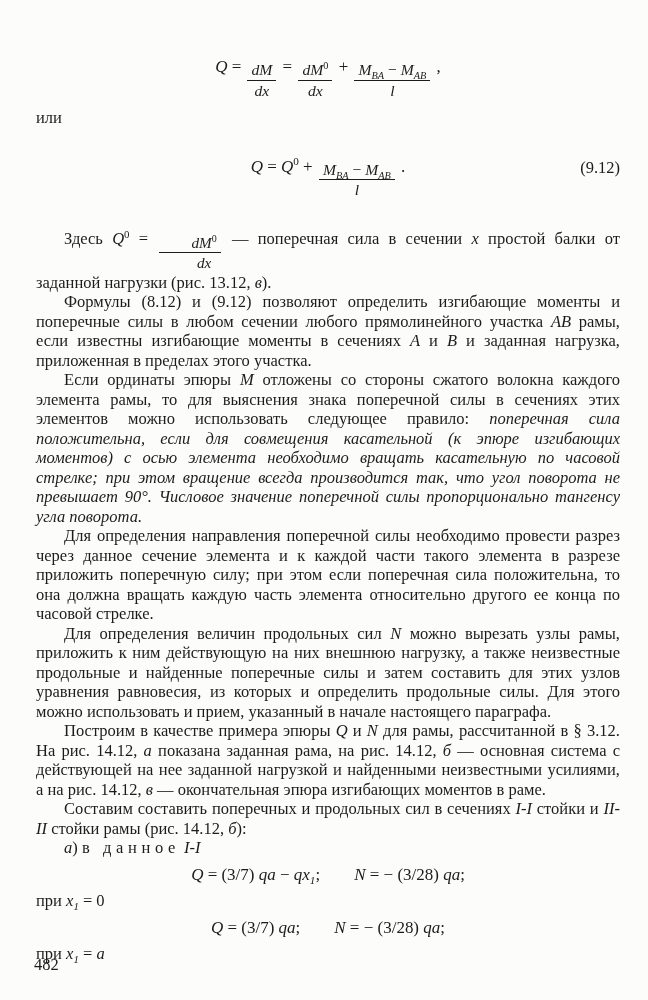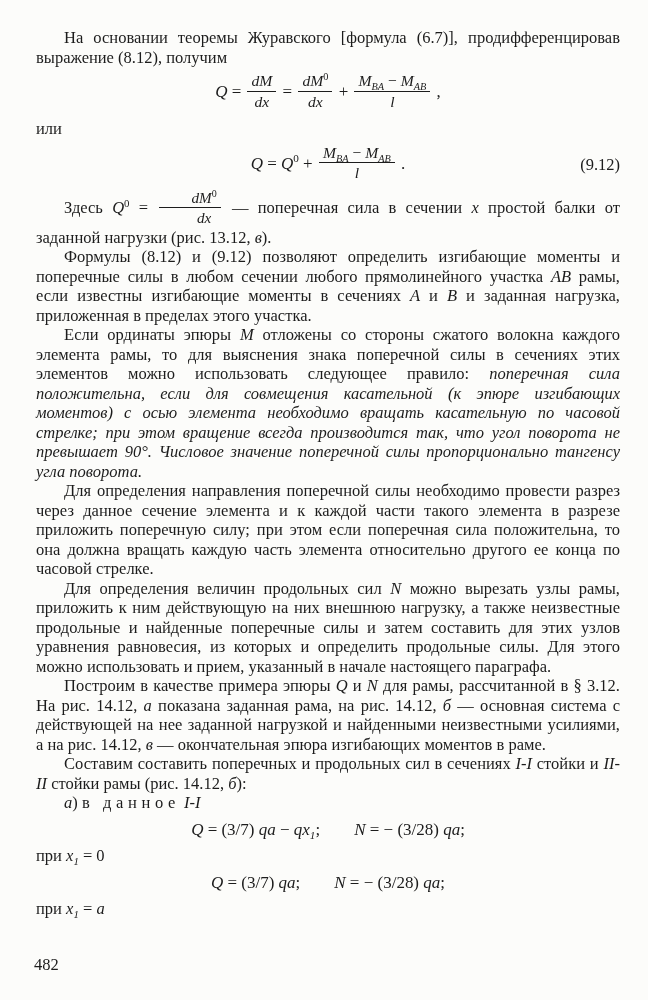--- a/index.html
+++ b/index.html
@@ -34,21 +34,21 @@
   sup { font-style: normal; }
   .frac {
     display: inline-block;
     vertical-align: middle;
     text-align: center;
     line-height: 1.12;
     font-size: 0.92em;
     margin: 0 2px;
     transform: translateY(-2px);
   }
-  .frac .num { display: block; border-bottom: 1px solid #1c1c1c; padding: 0 4px 1px; }
+  .frac .num { display: block; border-bottom: 1px solid #1c1c1c; padding: 0 4px 1px; margin-top: 28px; }
   .frac .den { display: block; padding-top: 1px; }
   .eqnum {
     position: absolute;
     right: 0;
     top: 50%;
     transform: translateY(-50%);
     font-style: normal;
     font-size: 0.97em;
   }
   .pageno {
@@ -56,21 +56,20 @@
     left: 34px;
     bottom: 26px;
     font-size: 16.5px;
   }
 </style>
 </head>
 <body>
 
 <div class="page">
   <div class="doc">
-      <div class="paragraph indent"><span>На основании теоремы Журавского [формула (6.7)], продифференцировав выражение (8.12), получим</span></div>
       <div class="formula"><span class="var">Q</span><span> = </span><span class="frac"><span class="num"><span class="var">dM</span></span><span class="den"><span class="var">dx</span></span></span><span> = </span><span class="frac"><span class="num"><span class="var">dM</span><sup>0</sup></span><span class="den"><span class="var">dx</span></span></span><span> + </span><span class="frac"><span class="num"><span class="var">M</span><sub>BA</sub><span> − </span><span class="var">M</span><sub>AB</sub></span><span class="den"><span class="var">l</span></span></span><span> ,</span></div>
       <div class="line"><span>или</span></div>
       <div class="formula"><span class="var">Q</span><span> = </span><span class="var">Q</span><sup>0</sup><span> + </span><span class="frac"><span class="num"><span class="var">M</span><sub>BA</sub><span> − </span><span class="var">M</span><sub>AB</sub></span><span class="den"><span class="var">l</span></span></span><span> .</span><span class="eqnum">(9.12)</span></div>
       <div class="paragraph indent"><span>Здесь </span><span class="var">Q</span><sup>0</sup><span> = </span><span class="frac"><span class="num"><span class="var">dM</span><sup>0</sup></span><span class="den"><span class="var">dx</span></span></span><span> — поперечная сила в сечении </span><span class="var">x</span><span> простой балки от заданной нагрузки (рис. 13.12, </span><span class="ital">в</span><span>).</span></div>
       <div class="paragraph indent"><span>Формулы (8.12) и (9.12) позволяют определить изгибающие моменты и поперечные силы в любом сечении любого прямолинейного участка </span><span class="var">AB</span><span> рамы, если известны изгибающие моменты в сечениях </span><span class="var">A</span><span> и </span><span class="var">B</span><span> и заданная нагрузка, приложенная в пределах этого участка.</span></div>
       <div class="paragraph indent"><span>Если ординаты эпюры </span><span class="var">M</span><span> отложены со стороны сжатого волокна каждого элемента рамы, то для выяснения знака поперечной силы в сечениях этих элементов можно использовать следующее правило: </span><span class="ital">поперечная сила положительна, если для совмещения касательной (к эпюре изгибающих моментов) с осью элемента необходимо вращать касательную по часовой стрелке; при этом вращение всегда производится так, что угол поворота не превышает 90°. Числовое значение поперечной силы пропорционально тангенсу угла поворота.</span></div>
       <div class="paragraph indent"><span>Для определения направления поперечной силы необходимо провести разрез через данное сечение элемента и к каждой части такого элемента в разрезе приложить поперечную силу; при этом если поперечная сила положительна, то она должна вращать каждую часть элемента относительно другого ее конца по часовой стрелке.</span></div>
       <div class="paragraph indent"><span>Для определения величин продольных сил </span><span class="var">N</span><span> можно вырезать узлы рамы, приложить к ним действующую на них внешнюю нагрузку, а также неизвестные продольные и найденные поперечные силы и затем составить для этих узлов уравнения равновесия, из которых и определить продольные силы. Для этого можно использовать и прием, указанный в начале настоящего параграфа.</span></div>
       <div class="paragraph indent"><span>Построим в качестве примера эпюры </span><span class="var">Q</span><span> и </span><span class="var">N</span><span> для рамы, рассчитанной в § 3.12. На рис. 14.12, </span><span class="ital">а</span><span> показана заданная рама, на рис. 14.12, </span><span class="ital">б</span><span> — основная система с действующей на нее заданной нагрузкой и найденными неизвестными усилиями, а на рис. 14.12, </span><span class="ital">в</span><span> — окончательная эпюра изгибающих моментов в раме.</span></div>
       <div class="paragraph indent"><span>Составим составить поперечных и продольных сил в сечениях </span><span class="var">I-I</span><span> стойки и </span><span class="var">II-II</span><span> стойки рамы (рис. 14.12, </span><span class="ital">б</span><span>):</span></div>

